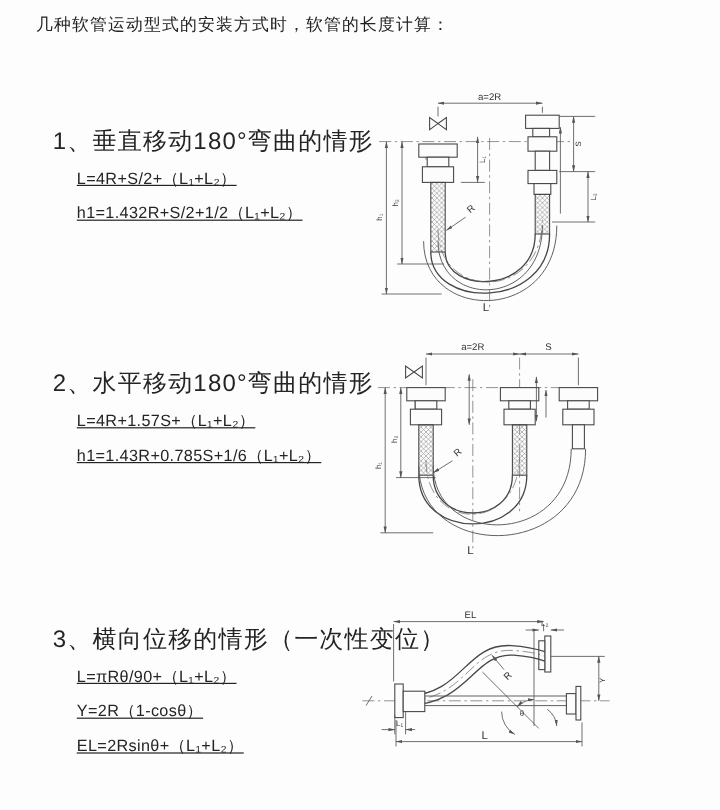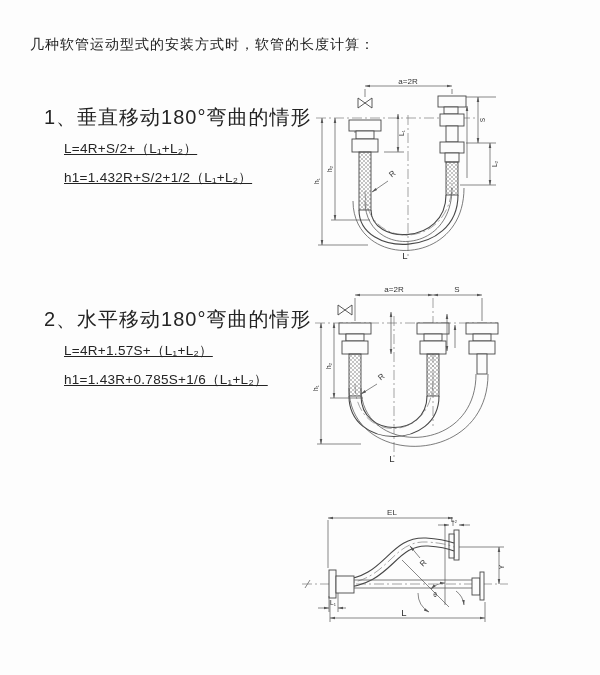--- a/index.html
+++ b/index.html
@@ -1,18 +1,18 @@
 <!DOCTYPE html>
 <html><head>
 <meta charset="utf-8">
 <style>
   html,body{margin:0;padding:0;background:#ffffff;}
   .page{position:relative;width:600px;height:675px;background:#fdfdfd;overflow:hidden;
         font-family:"Liberation Sans","DejaVu Sans",sans-serif;color:#262626;}
-  .title{position:absolute;left:30px;top:36px;font-size:14px;letter-spacing:1px;color:#222;}
+  .title{position:absolute;left:30px;top:12px;font-size:14px;letter-spacing:1px;color:#222;}
   .sec{position:absolute;left:44px;}
   .sec .h{font-size:20px;letter-spacing:1px;margin-bottom:10px;color:#242424;}
   .sec .f{font-size:13.5px;letter-spacing:.3px;line-height:16px;margin:0 0 13px 20px;color:#242424;text-decoration:underline;}
   .diag{position:absolute;}
   
   .dim{stroke:#555;stroke-width:.7;fill:none;}
   .cl{stroke:#6a6a6a;stroke-width:.6;fill:none;stroke-dasharray:10 3 2 3;}
   .hose{stroke:#474747;stroke-width:1.1;fill:none;}
   .hose2{stroke:#5a5a5a;stroke-width:.8;fill:none;}
   .fit{stroke:#474747;stroke-width:.9;fill:#fcfcfc;}
@@ -34,20 +34,26 @@
     <div class="f">L=4R+S/2+（L₁+L₂）</div>
     <div class="f">h1=1.432R+S/2+1/2（L₁+L₂）</div>
   </div>
 
   <div class="sec" style="top:306px">
     <div class="h">2、水平移动180°弯曲的情形</div>
     <div class="f">L=4R+1.57S+（L₁+L₂）</div>
     <div class="f">h1=1.43R+0.785S+1/6（L₁+L₂）</div>
   </div>
 
+  <div class="sec" style="top:519px">
+    <div class="h">3、横向位移的情形（一次性变位）</div>
+    <div class="f">L=πRθ/90+（L₁+L₂）</div>
+    <div class="f">Y=2R（1-cosθ）</div>
+    <div class="f">EL=2Rsinθ+（L₁+L₂）</div>
+  </div>
 
   <svg class="diag" style="left:308px;top:73px" width="290" height="195" viewBox="0 0 290 195">
     <defs>
       <marker id="ar1" viewBox="0 0 10 10" refX="9.5" refY="5" markerWidth="8" markerHeight="8" orient="auto-start-reverse">
         <path d="M0,2.6 L10,5 L0,7.4 z" fill="#555"></path>
       </marker>
       <pattern id="br1" width="4" height="4" patternUnits="userSpaceOnUse">
         <path d="M0,4 L4,0 M0,0 L4,4" stroke="#8a8a8a" stroke-width=".5"></path>
       </pattern>
     </defs>

